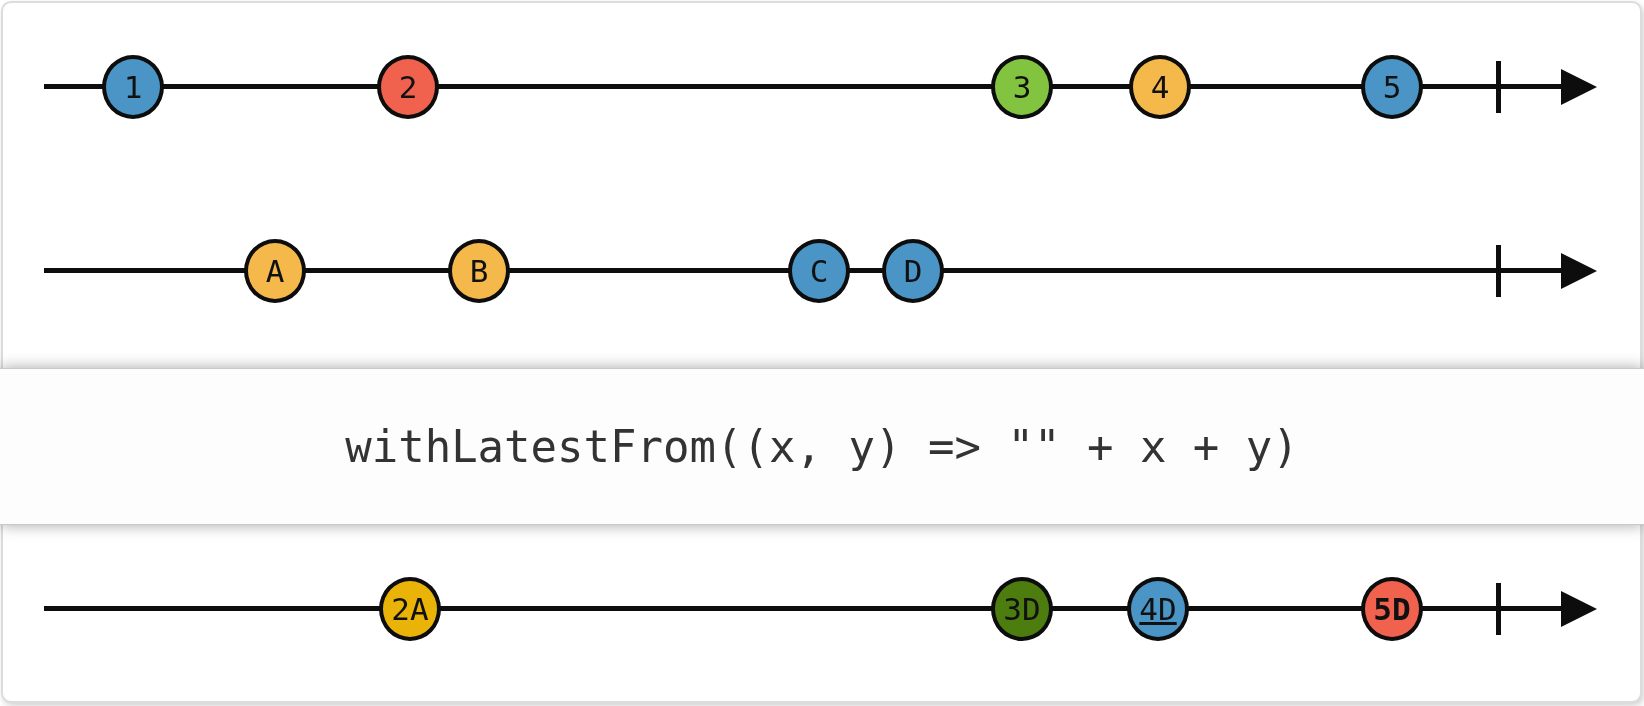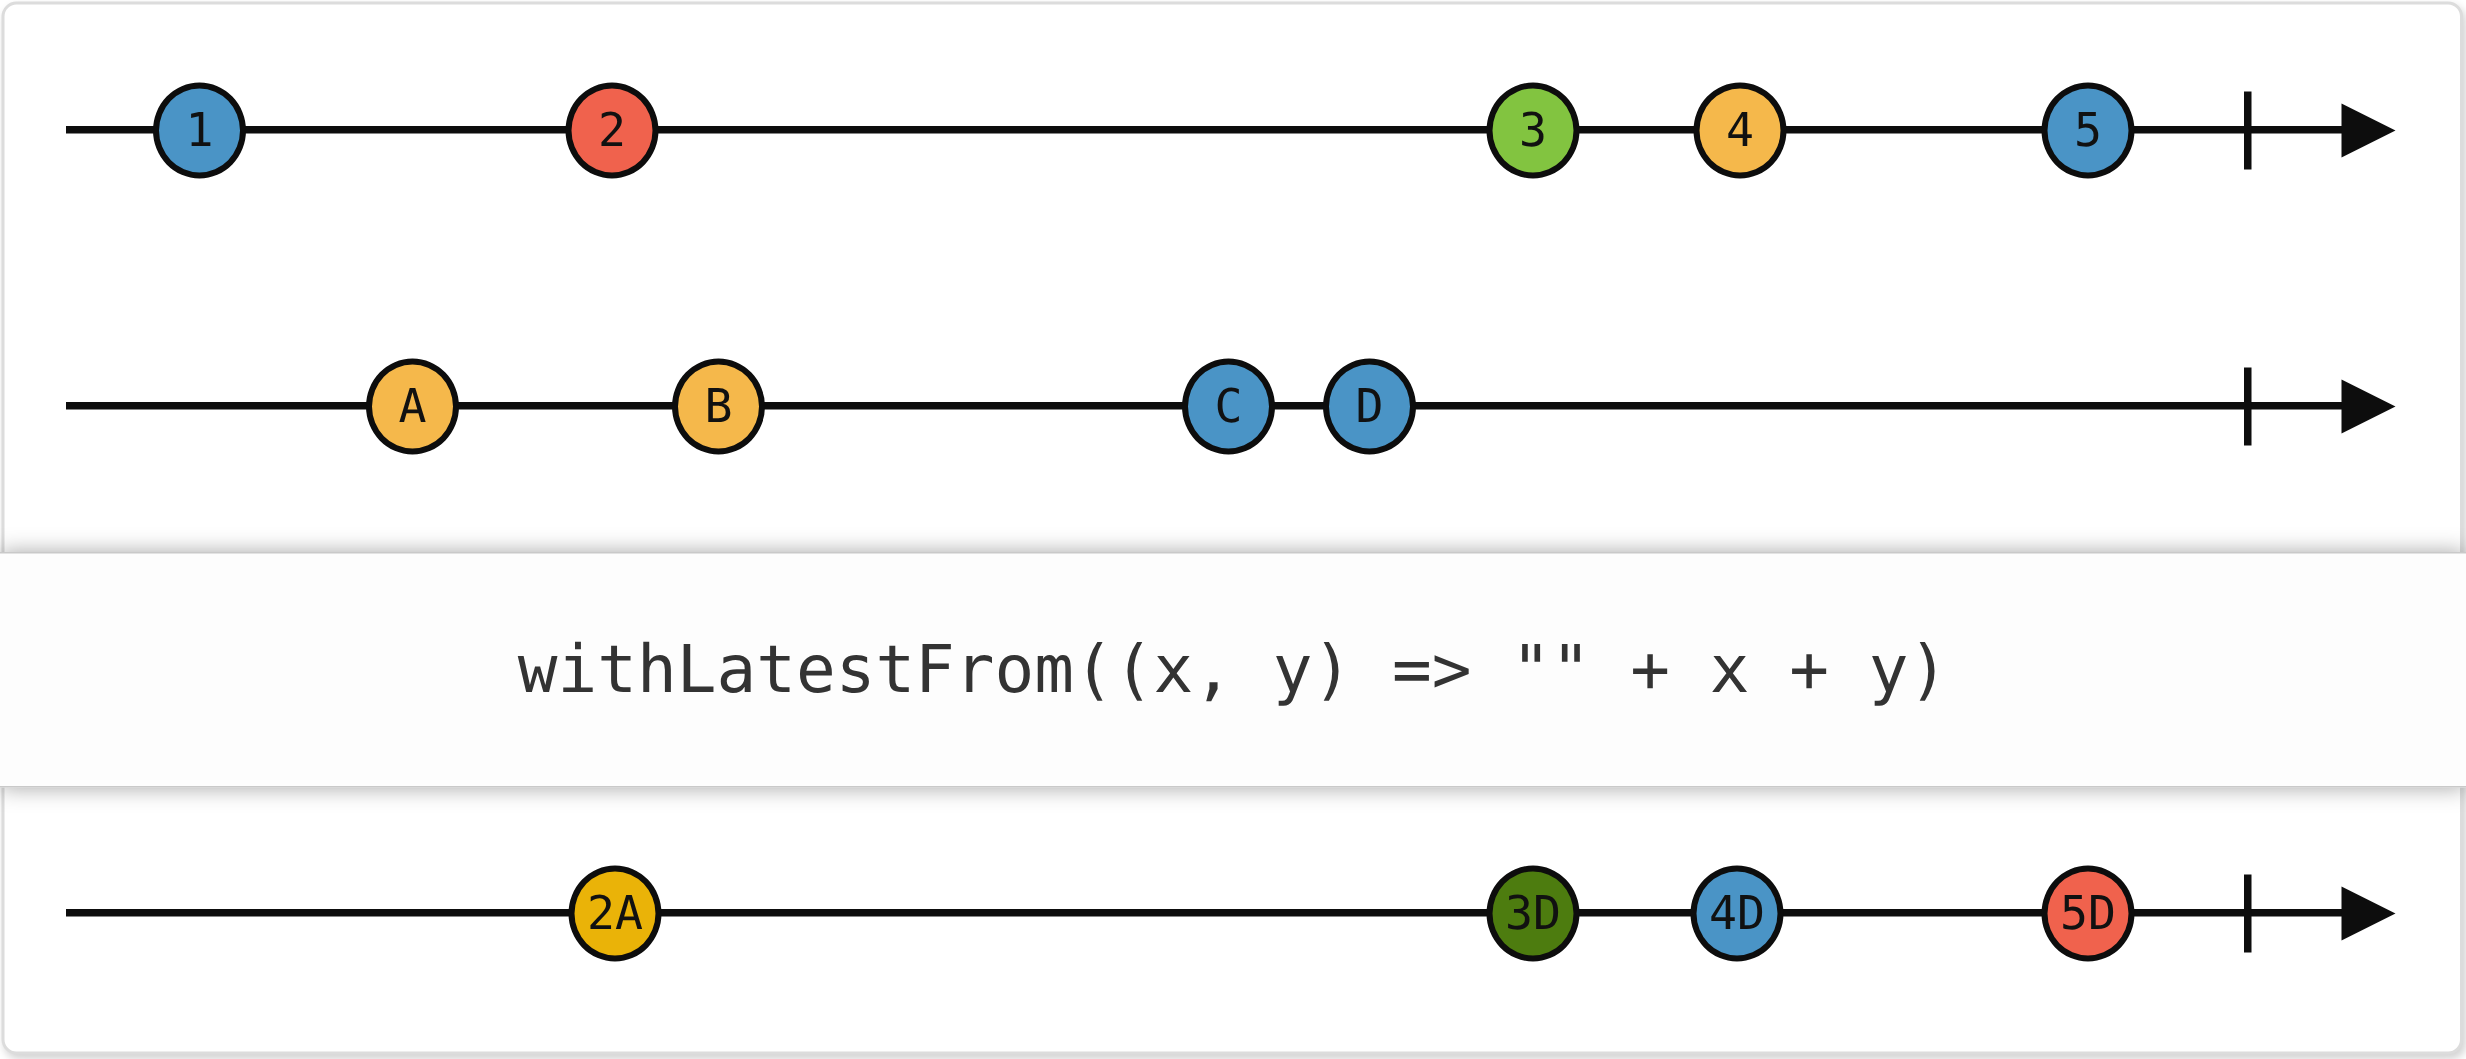--- a/index.html
+++ b/index.html
@@ -99,21 +99,21 @@
         <div class="marble" style="left: 448px; top: 239px; background: rgb(245, 184, 75); border-color: rgb(13, 13, 13);">B</div>
         <div class="marble" style="left: 788px; top: 239px; background: rgb(74, 148, 198); border-color: rgb(13, 13, 13);">C</div>
         <div class="marble" style="left: 882px; top: 239px; background: rgb(74, 148, 198); border-color: rgb(13, 13, 13);">D</div>
       </div>
       <div class="stream">
         <div class="tl-line" style="left: 44px; width: 1536px; top: 606px; background: rgb(13, 13, 13);"></div>
         <div class="tl-tick" style="left: 1496px; top: 583px; background: rgb(13, 13, 13);"></div>
         <div class="tl-arrow" style="left: 1561px; top: 591px; border-left-color: rgb(13, 13, 13);"></div>
         <div class="marble" style="left: 379px; top: 577px; background: #eab308; border-color: rgb(13, 13, 13);">2A</div>
         <div class="marble" style="left: 991px; top: 577px; background: #4d7c0f; border-color: rgb(13, 13, 13);">3D</div>
-        <div class="marble" style="left: 1127px; top: 577px; background: rgb(74, 148, 198); border-color: rgb(13, 13, 13);">4D</div>
-        <div class="marble" style="left: 1361px; top: 577px; background: rgb(240, 98, 77); border-color: rgb(13, 13, 13);">5D</div>
+        <div class="marble" style="left: 1127px; top: 577px; background: rgb(74, 148, 198); border-color: rgb(13, 13, 13); text-decoration: underline;">4D</div>
+        <div class="marble" style="left: 1361px; top: 577px; background: rgb(240, 98, 77); border-color: rgb(13, 13, 13); font-weight: bold;">5D</div>
       </div>
     </div>
 
   <div class="operator-strip">
     <span class="operator-text">withLatestFrom((x, y) =&gt; "" + x + y)</span>
   </div>
 </div>
 
 </body></html>

